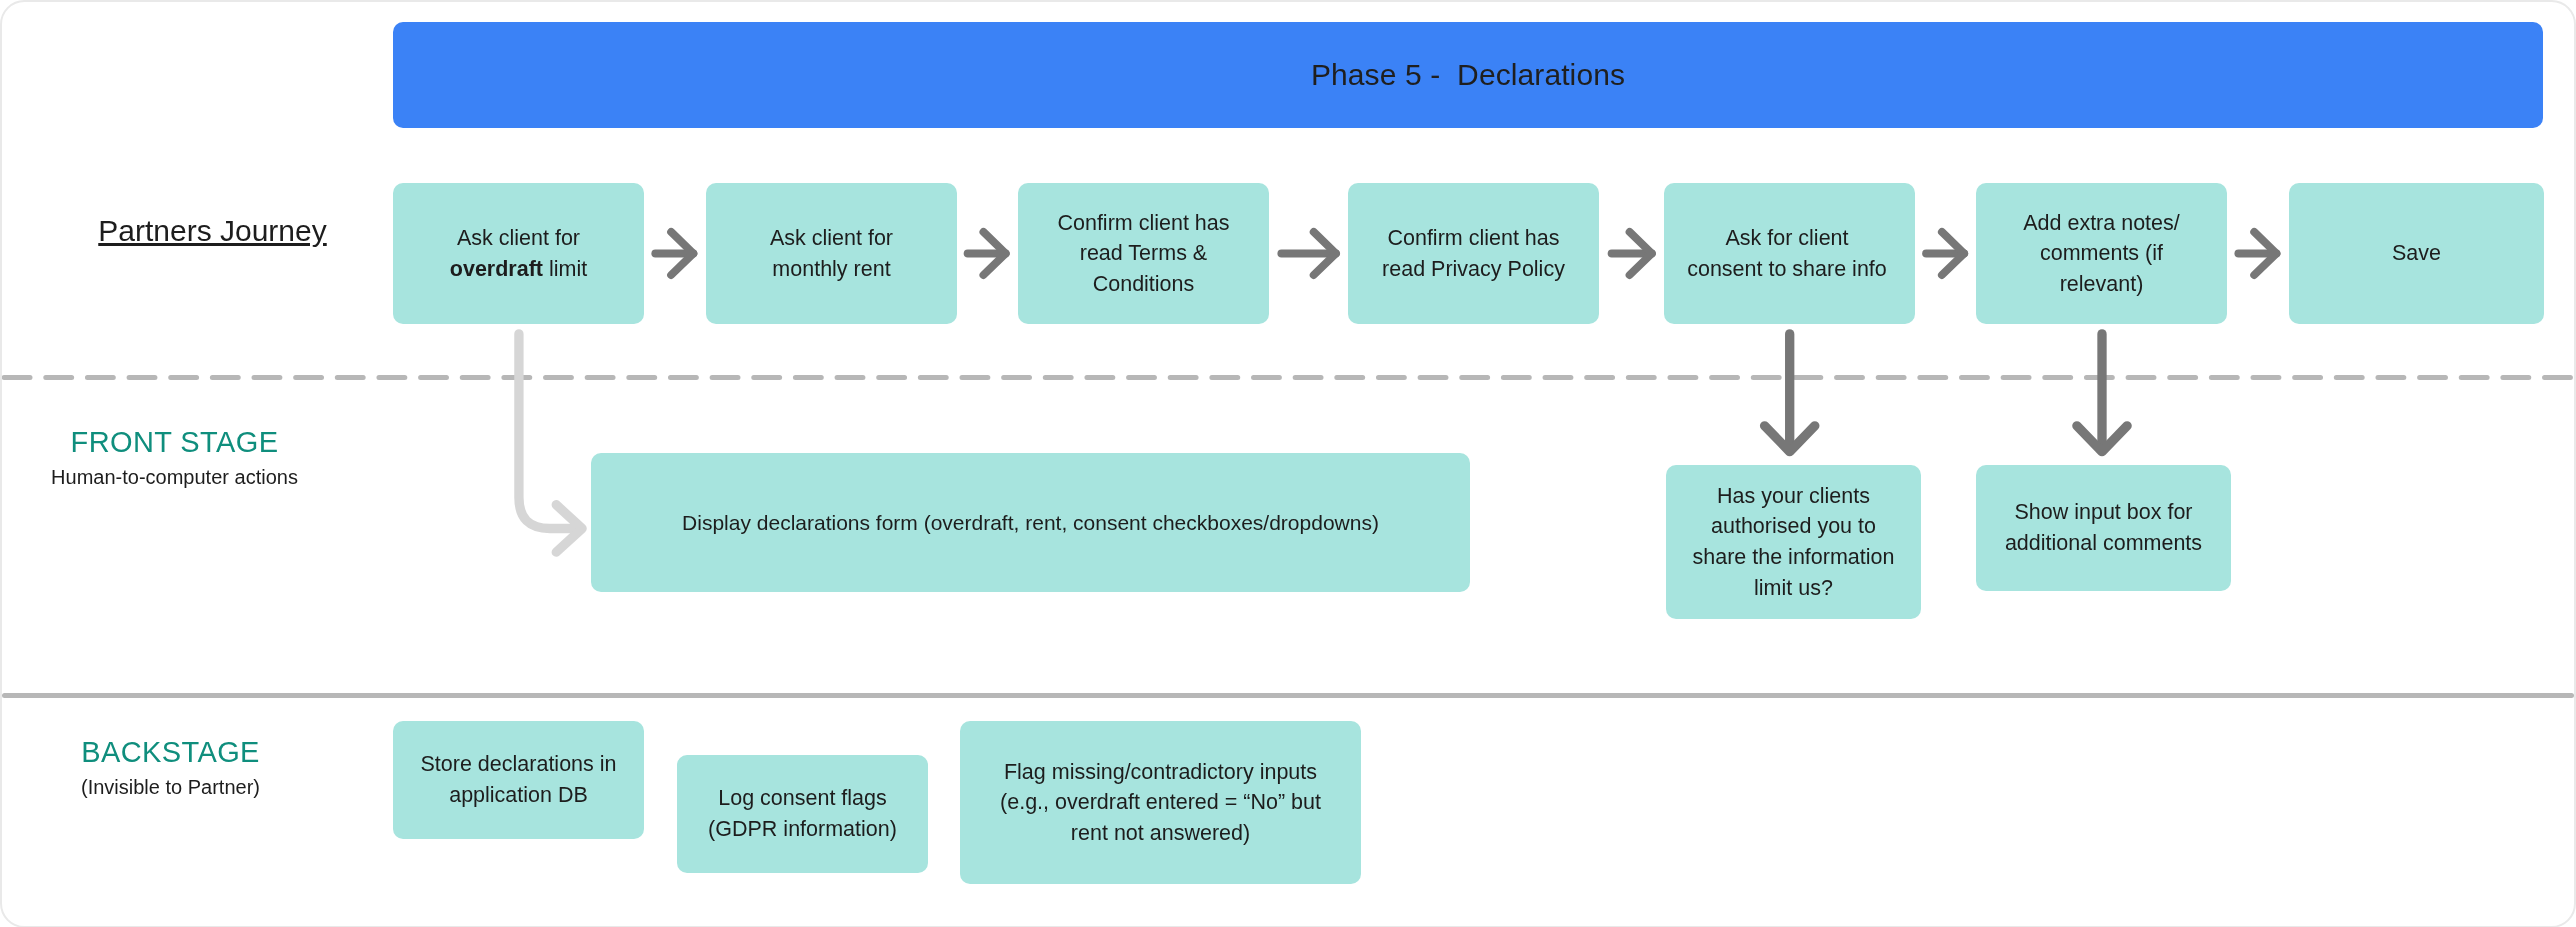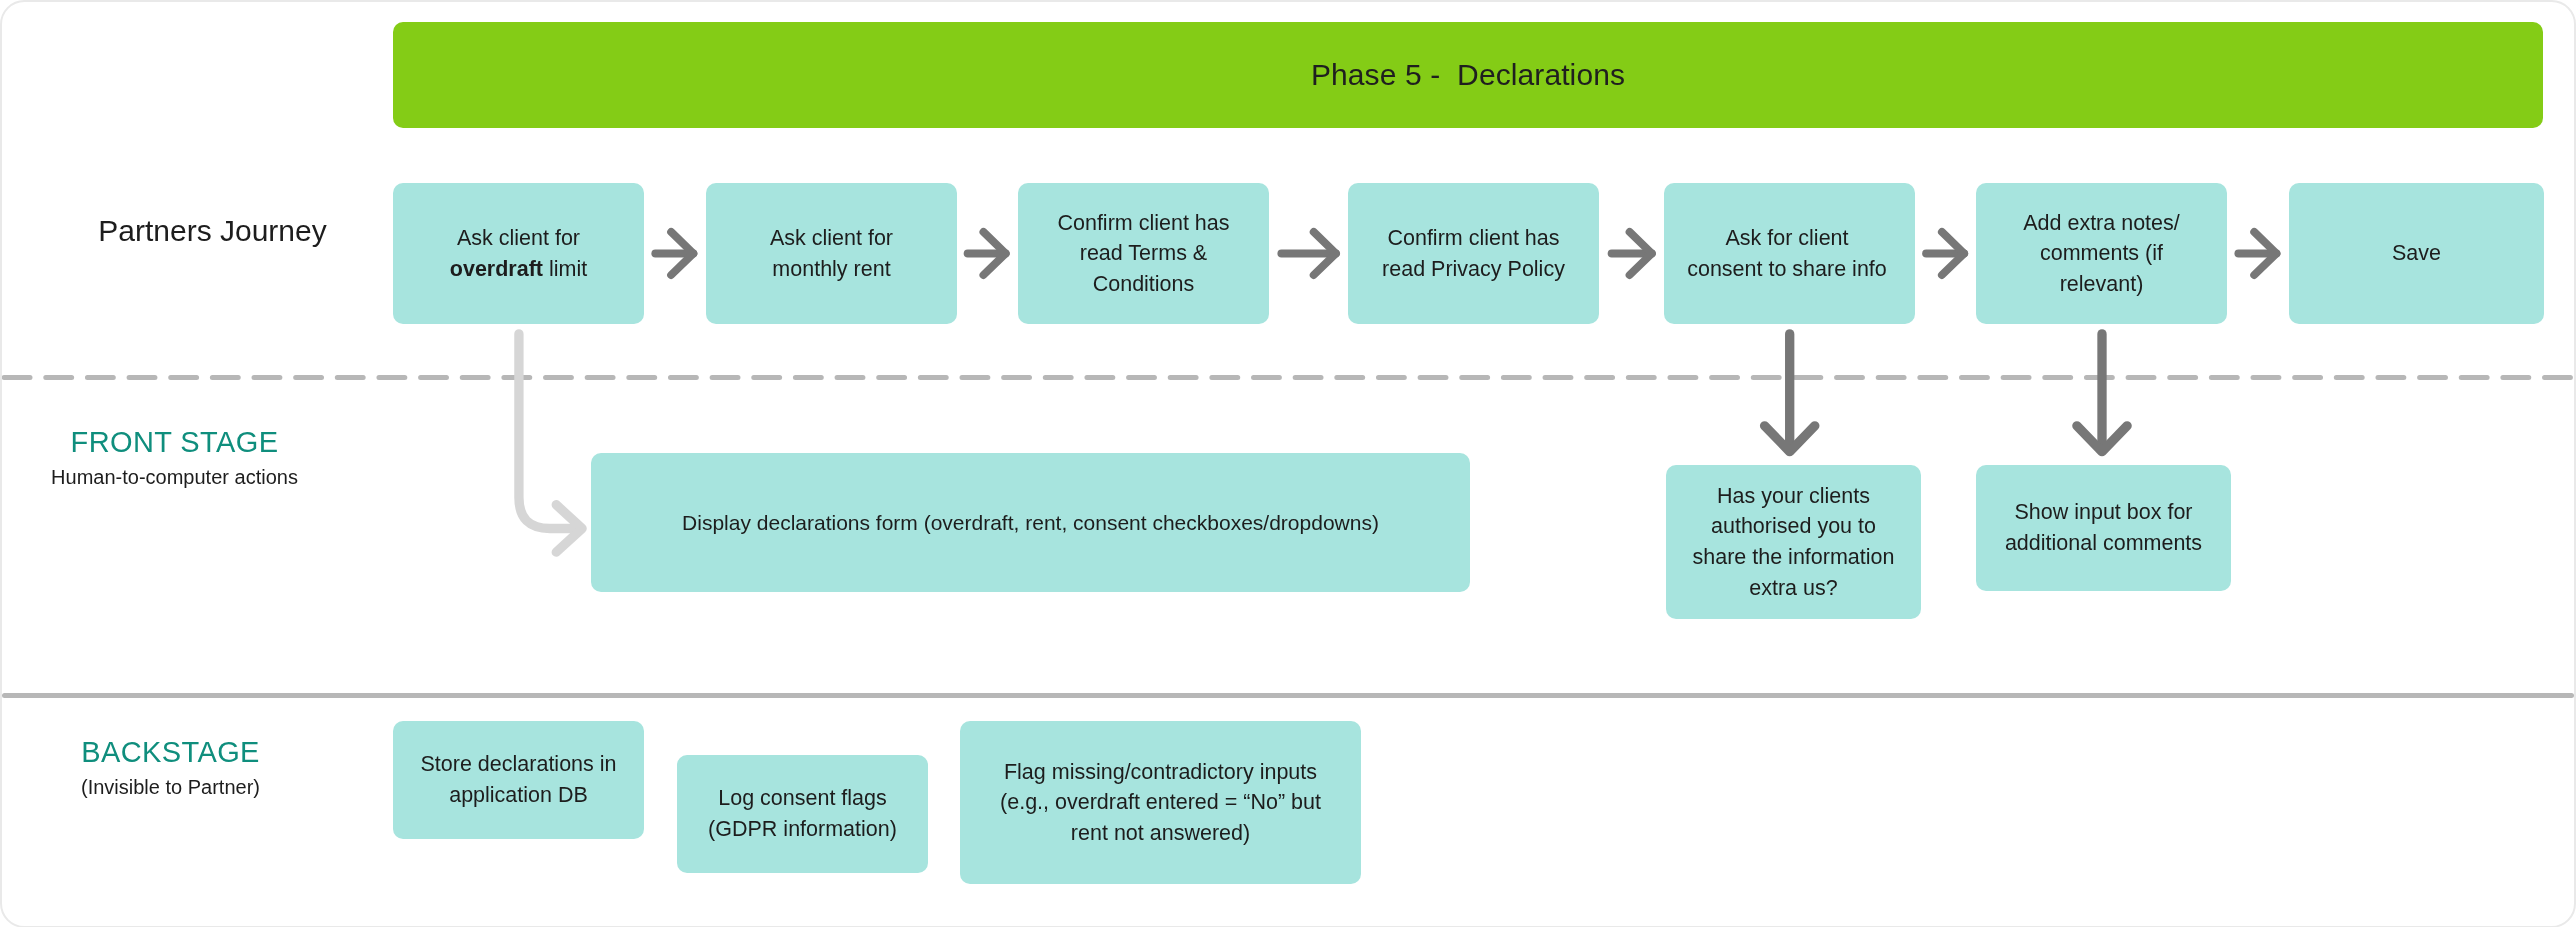--- a/index.html
+++ b/index.html
@@ -32,35 +32,35 @@
     padding: 7.2px 13px;
   }
   .box span { display: block; }
   .box b { font-weight: 700; }
 
   
   #phase-header {
     position: absolute;
     left: 391px; top: 20px;
     width: 2150px; height: 106px;
-    background: #84cc16;
+    background: #3b82f6;
     border-radius: 10px;
     display: flex; align-items: center; justify-content: center;
     font-size: 30px; color: #1f1f1f; letter-spacing: 0.1px;
     white-space: pre;
   }
 
   
   .row-label {
     position: absolute;
     text-align: center;
   }
   #partners-journey-label {
     left: 29px; top: 212px; width: 363px;
-    font-size: 30px; color: #1d1d1d;
+    font-size: 30px; color: #1d1d1d; text-decoration: underline;
   }
   #front-stage-label { left: 4px; top: 424px; width: 337px; }
   #backstage-label   { left: 0px; top: 734px; width: 337px; }
   .stage-title {
     font-size: 29px; color: #0f8e7d; letter-spacing: 0.4px;
     display: block; margin-bottom: 6.5px;
   }
   .stage-sub {
     font-size: 20px; color: #1d1d1d; display: block;
   }
@@ -162,21 +162,21 @@
     <div>
       <span>Display declarations form (overdraft, rent, consent checkboxes/dropdowns)</span>
     </div>
   </div>
 
   <div class="box" style="left:1664px; top:463px; width:255px; height:154px;">
     <div>
       <span>Has your clients</span>
       <span>authorised you to</span>
       <span>share the information</span>
-      <span>extra us?</span>
+      <span>limit us?</span>
     </div>
   </div>
 
   <div class="box" style="left:1974px; top:463px; width:255px; height:126px;">
     <div>
       <span>Show input box for</span>
       <span>additional comments</span>
     </div>
   </div>
 

